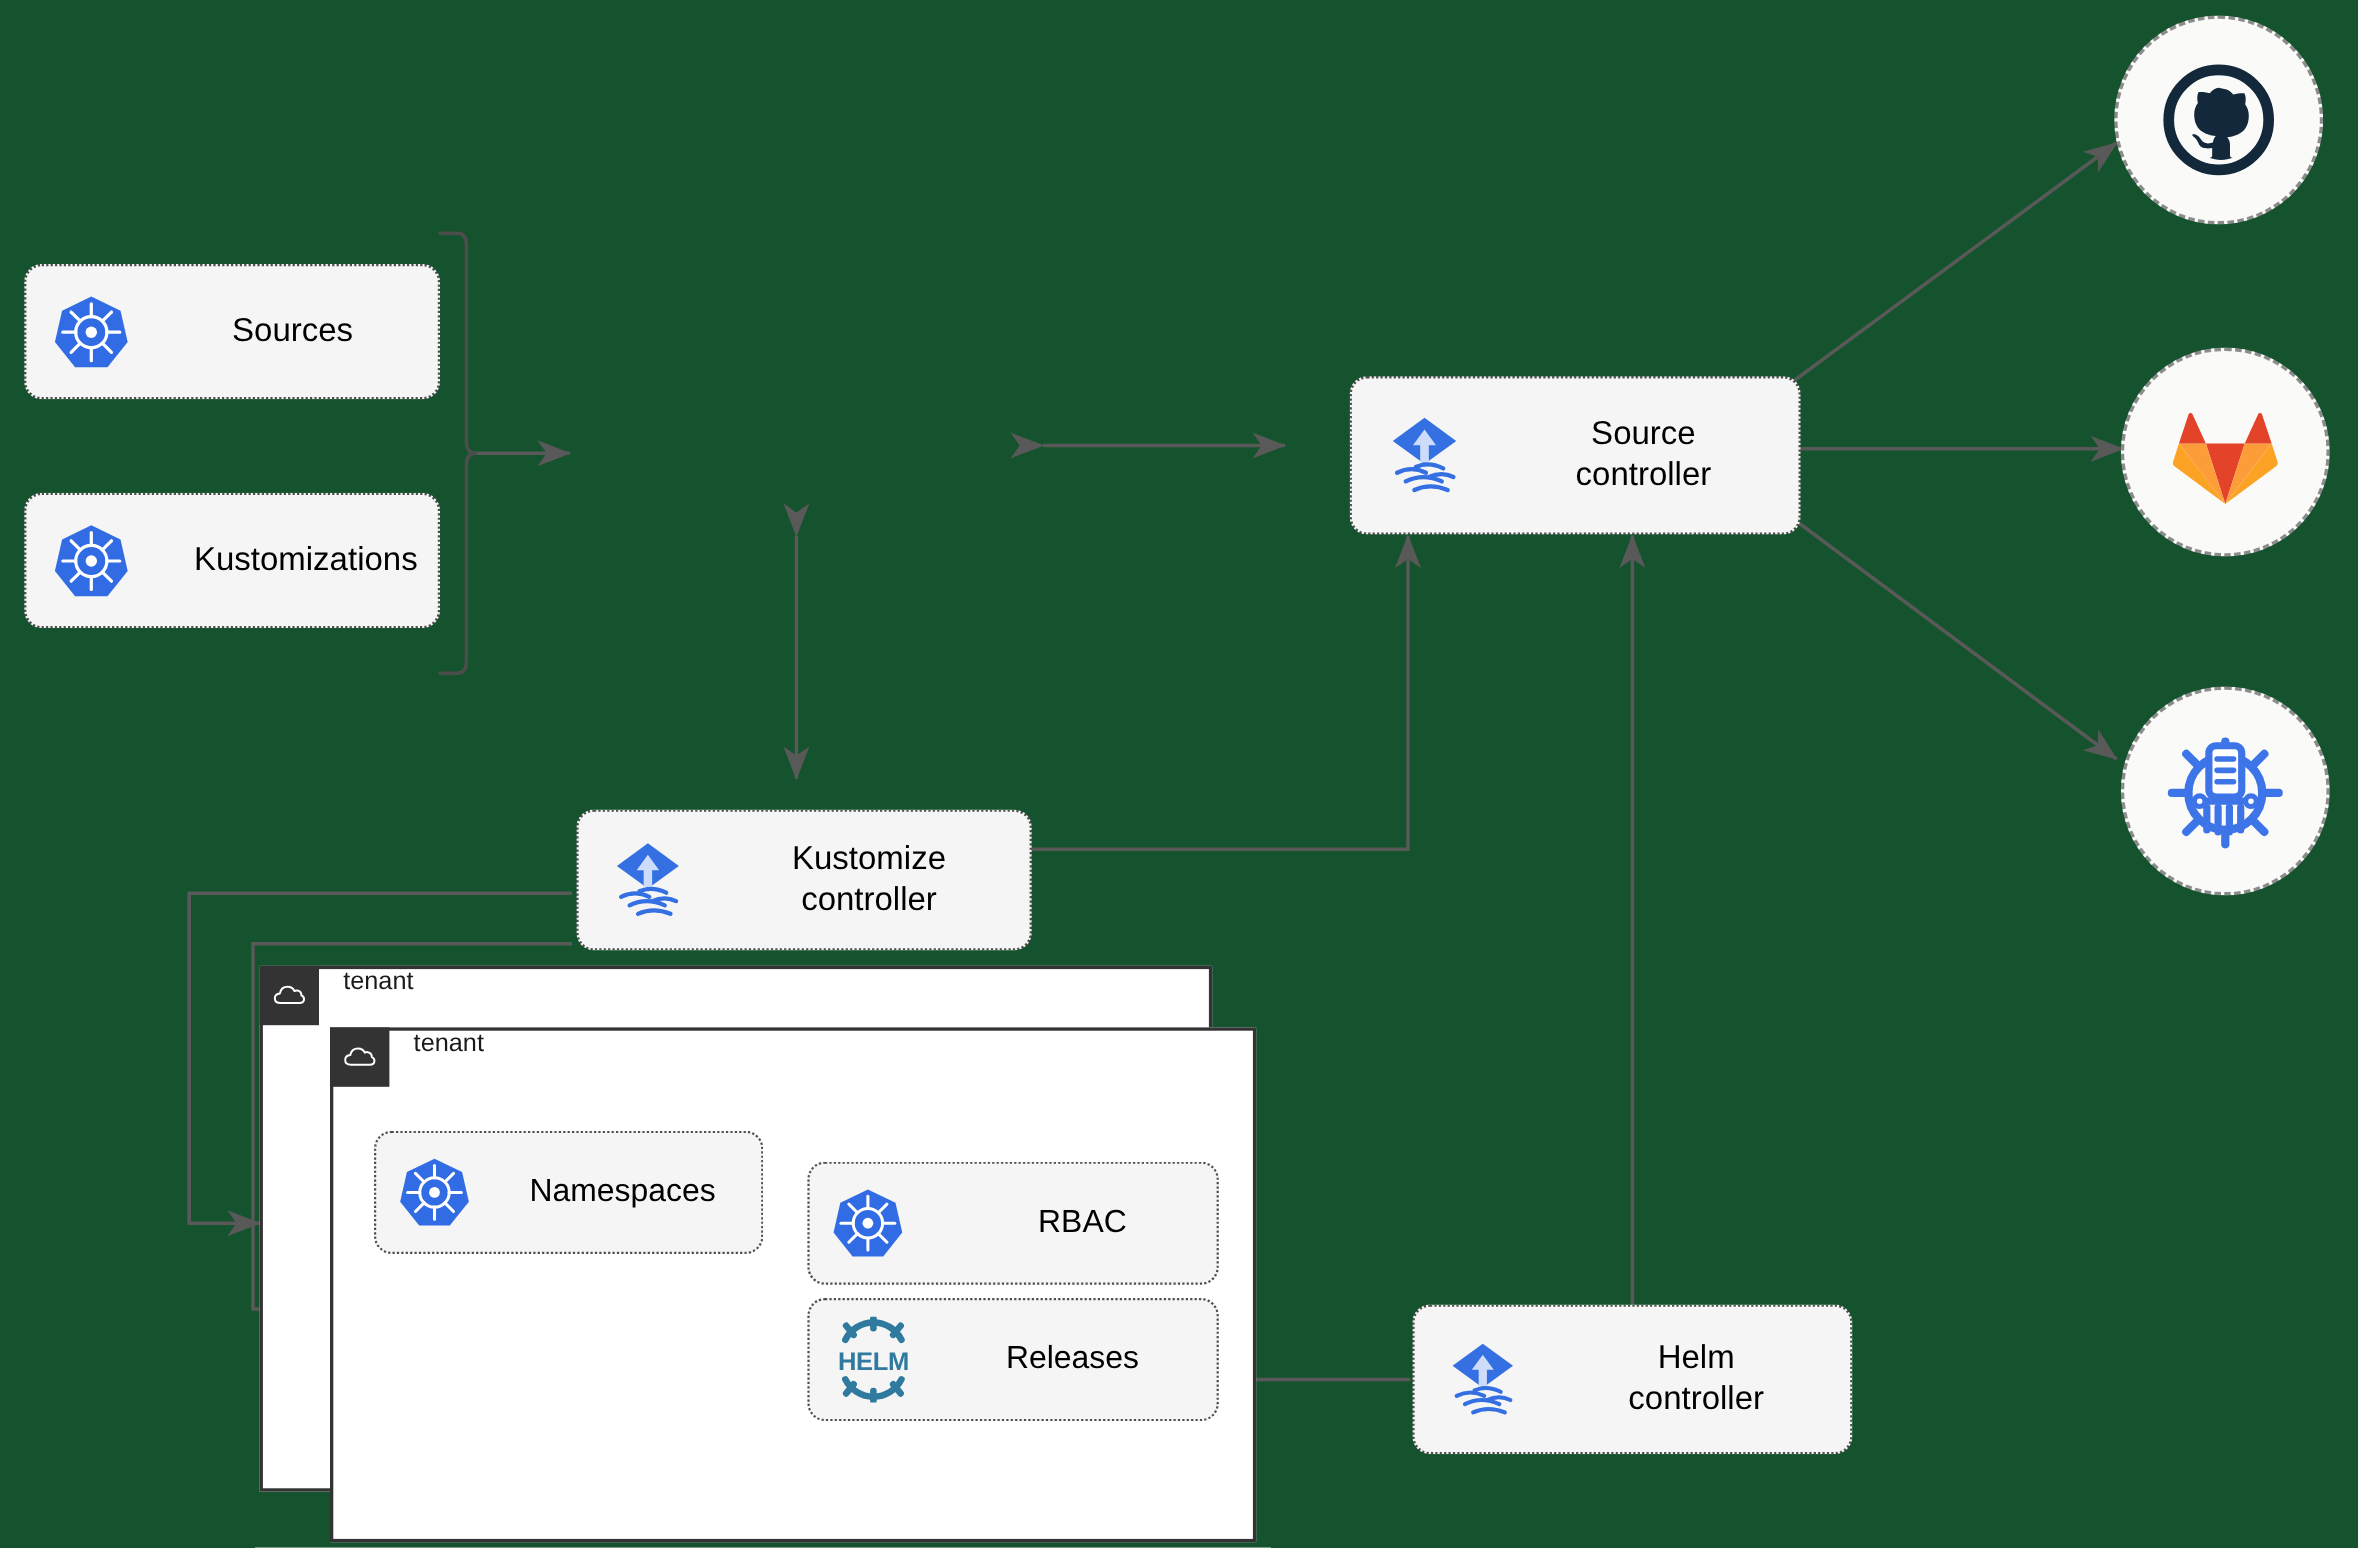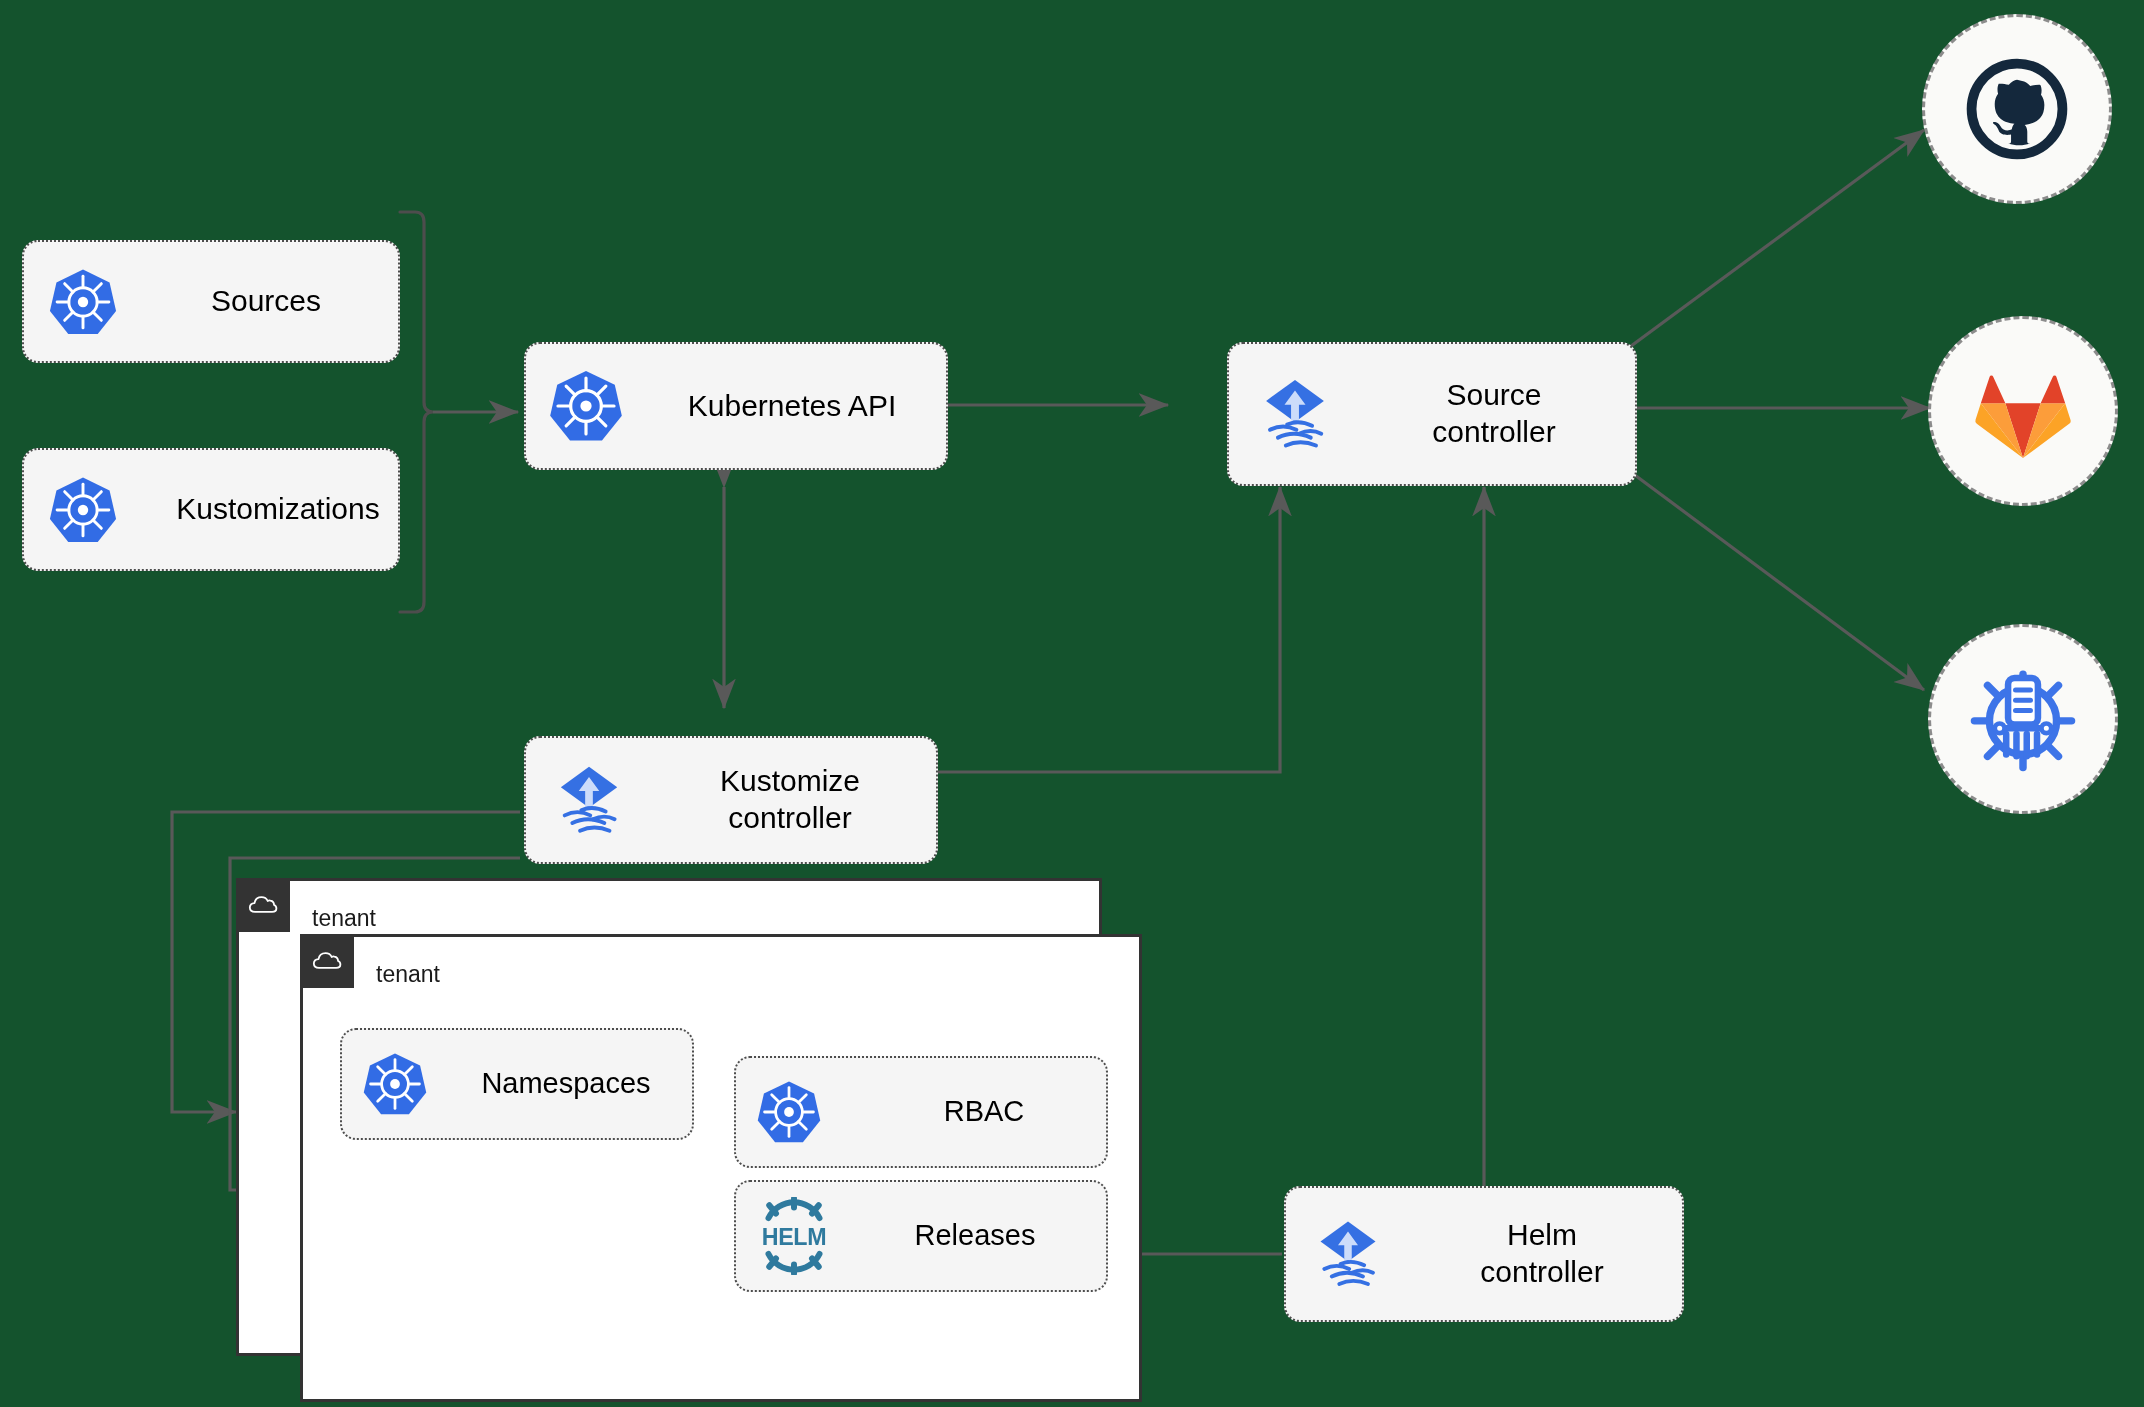--- a/index.html
+++ b/index.html
@@ -49,21 +49,21 @@
     box-sizing:border-box;
     background:#ffffff;
     border:3px solid #333333;
     z-index:4;
   }
   .tenant-hdr{
     position:absolute;
     top:-3px;left:-3px;
     height:54px;
     display:flex;
-    align-items:flex-end;
+    align-items:flex-start;
     z-index:5;
   }
   .tenant-badge{
     width:54px;height:54px;
     background:#333333;
     display:flex;align-items:center;justify-content:center;
     flex:0 0 auto;
   }
   .tenant-name{
     font-size:23px;
@@ -166,40 +166,20 @@
             <path d="M40.9 40.9 L48.3 48.3"></path>
           <path d="M23.1 40.9 L15.7 48.3"></path>
             <path d="M40.9 23.1 L48.3 15.7"></path>
         </g>
         <circle cx="32" cy="32" r="4.6" fill="#ffffff"></circle>
       </svg>
     </div>
     <div class="lbl f27">Kustomizations</div>
   </div>
 
-  <div class="node" style="left:524px;top:342px;width:424px;height:128px;">
-    <div class="ico" style="width:120px;">
-      <svg width="78" height="78" viewBox="0 0 64 64">
-        <path d="M32 3.2 L55.6 14.6 L61.4 40 L45.1 60.4 L18.9 60.4 L2.6 40 L8.4 14.6 Z" fill="#326ce5"></path>
-        <g fill="none" stroke="#ffffff" stroke-width="2.6" stroke-linecap="round">
-          <circle cx="32" cy="32" r="12.6"></circle>
-          <path d="M32 19.4 L32 9"></path>
-            <path d="M32 44.6 L32 55"></path>
-          <path d="M19.4 32 L9 32"></path>
-            <path d="M44.6 32 L55 32"></path>
-          <path d="M23.1 23.1 L15.7 15.7"></path>
-            <path d="M40.9 40.9 L48.3 48.3"></path>
-          <path d="M23.1 40.9 L15.7 48.3"></path>
-            <path d="M40.9 23.1 L48.3 15.7"></path>
-        </g>
-        <circle cx="32" cy="32" r="4.6" fill="#ffffff"></circle>
-      </svg>
-    </div>
-    <div class="lbl f27">Kubernetes API</div>
-  </div>
 
   <div class="node" style="left:1227px;top:342px;width:410px;height:144px;">
     <div class="ico" style="width:132px;">
       <svg width="84" height="84" viewBox="0 0 64 64">
         <path d="M32 6 L54 22 L32 38 L10 22 Z" fill="#3570e3"></path>
         <path d="M32 14 L40 25 L35 25 L35 37 L29 37 L29 25 L24 25 Z" fill="#ccdcfa"></path>
         <g fill="none" stroke="#3570e3" stroke-width="3" stroke-linecap="round">
           <path d="M13 44 Q 23 39 33 44"></path>
           <path d="M19 50 Q 31 44 44 50"></path>
           <path d="M25 56 Q 36 51 48 56"></path>

